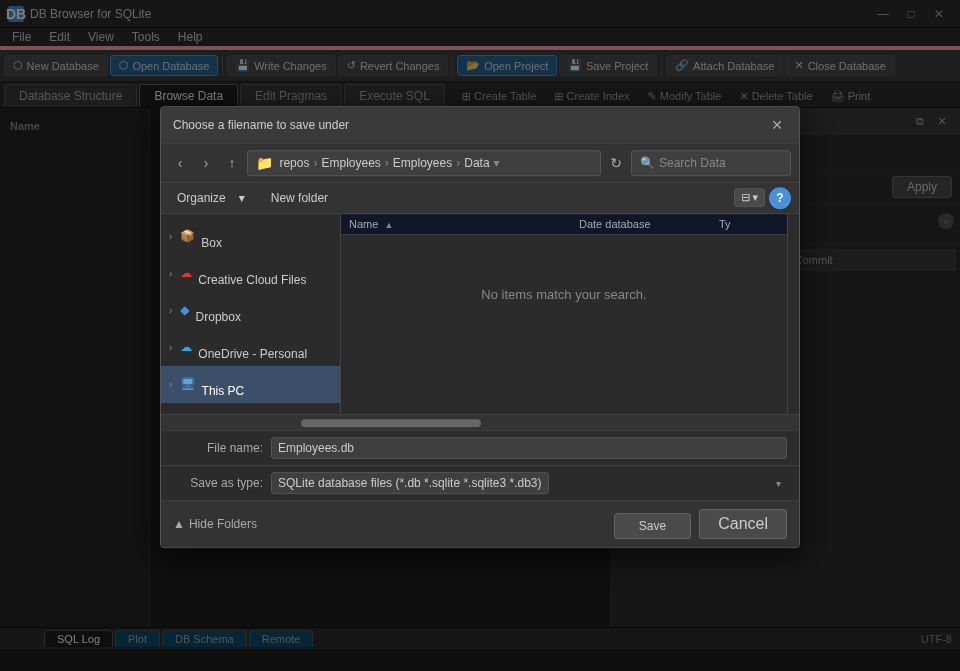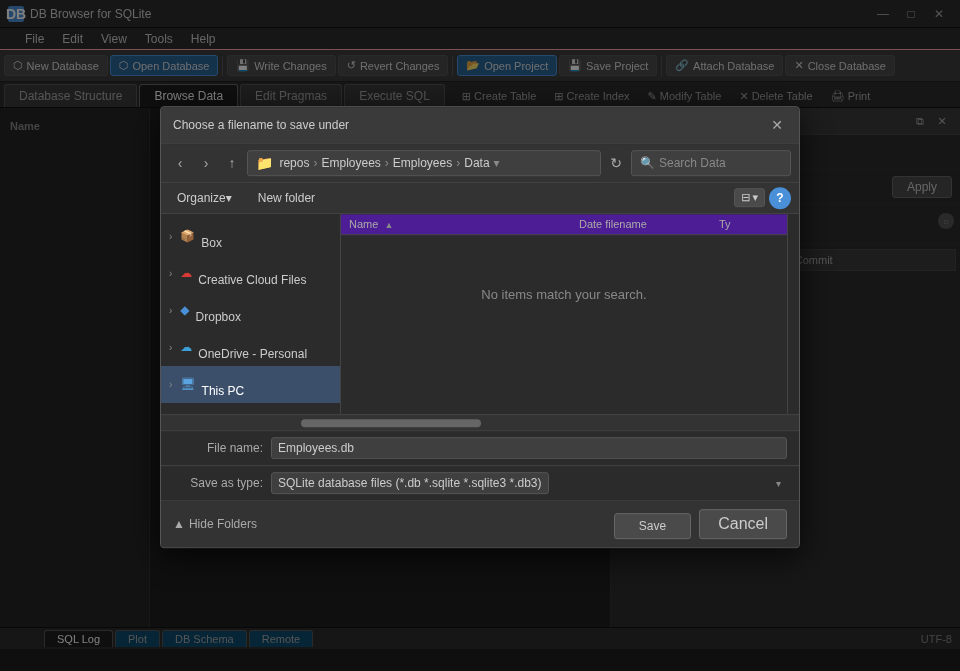--- a/index.html
+++ b/index.html
@@ -58,22 +58,22 @@
       align-items: center;
       justify-content: center;
     }
 
     
     .menu-bar {
       background: #2d2d2d;
       height: 22px;
       display: flex;
       align-items: center;
-      padding: 0 17px;
-      border-bottom: 1px solid #fca5a5;
+      padding: 0 4px;
+      border-bottom: 4px solid #fca5a5;
       gap: 2px;
     }
     .menu-item {
       padding: 2px 8px;
       color: #ccc;
       cursor: pointer;
       font-size: 12px;
     }
 
     
@@ -452,21 +452,21 @@
       border-bottom: 1px solid #444;
     }
     .dialog-toolbar-left {
       display: flex;
       align-items: center;
       gap: 8px;
     }
     .organize-btn {
       display: flex;
       align-items: center;
-      gap: 0;
+      gap: 13px;
       padding: 3px 8px;
       background: transparent;
       border: none;
       color: #ccc;
       cursor: pointer;
       font-size: 12px;
     }
     .new-folder-btn {
       padding: 3px 10px;
       background: transparent;
@@ -539,21 +539,21 @@
     
     .file-list-area {
       flex: 1;
       background: #2b2b2b;
       overflow-y: auto;
       position: relative;
     }
     .file-list-header {
       display: flex;
       align-items: center;
-      background: #4c1d95;
+      background: #0f172a;
       border-bottom: 1px solid #444;
       padding: 4px 8px;
     }
     .col-name { flex: 1; font-size: 11px; color: #aaa; }
     .col-date { width: 140px; font-size: 11px; color: #aaa; }
     .col-type { width: 60px; font-size: 11px; color: #aaa; }
     .sort-asc { font-size: 9px; color: #888; margin-left: 3px; }
     .empty-message {
       display: flex;
       align-items: center;
@@ -897,21 +897,21 @@
         <span style="color:#888;">🌐</span>
         <span class="nav-label">Network</span>
       </div>
     </div>
 
     <div class="file-list-area">
       <div class="file-list-header">
         <div class="col-name">
           Name <span class="sort-asc">▲</span>
         </div>
-        <div class="col-date">Date filename</div>
+        <div class="col-date">Date database</div>
         <div class="col-type">Ty</div>
       </div>
       <div class="empty-message">No items match your search.</div>
     </div>
 
     <div class="right-scrollbar"></div>
   </div>
 
   <div class="scrollbar-area">
     <div class="scrollbar-thumb"></div>

